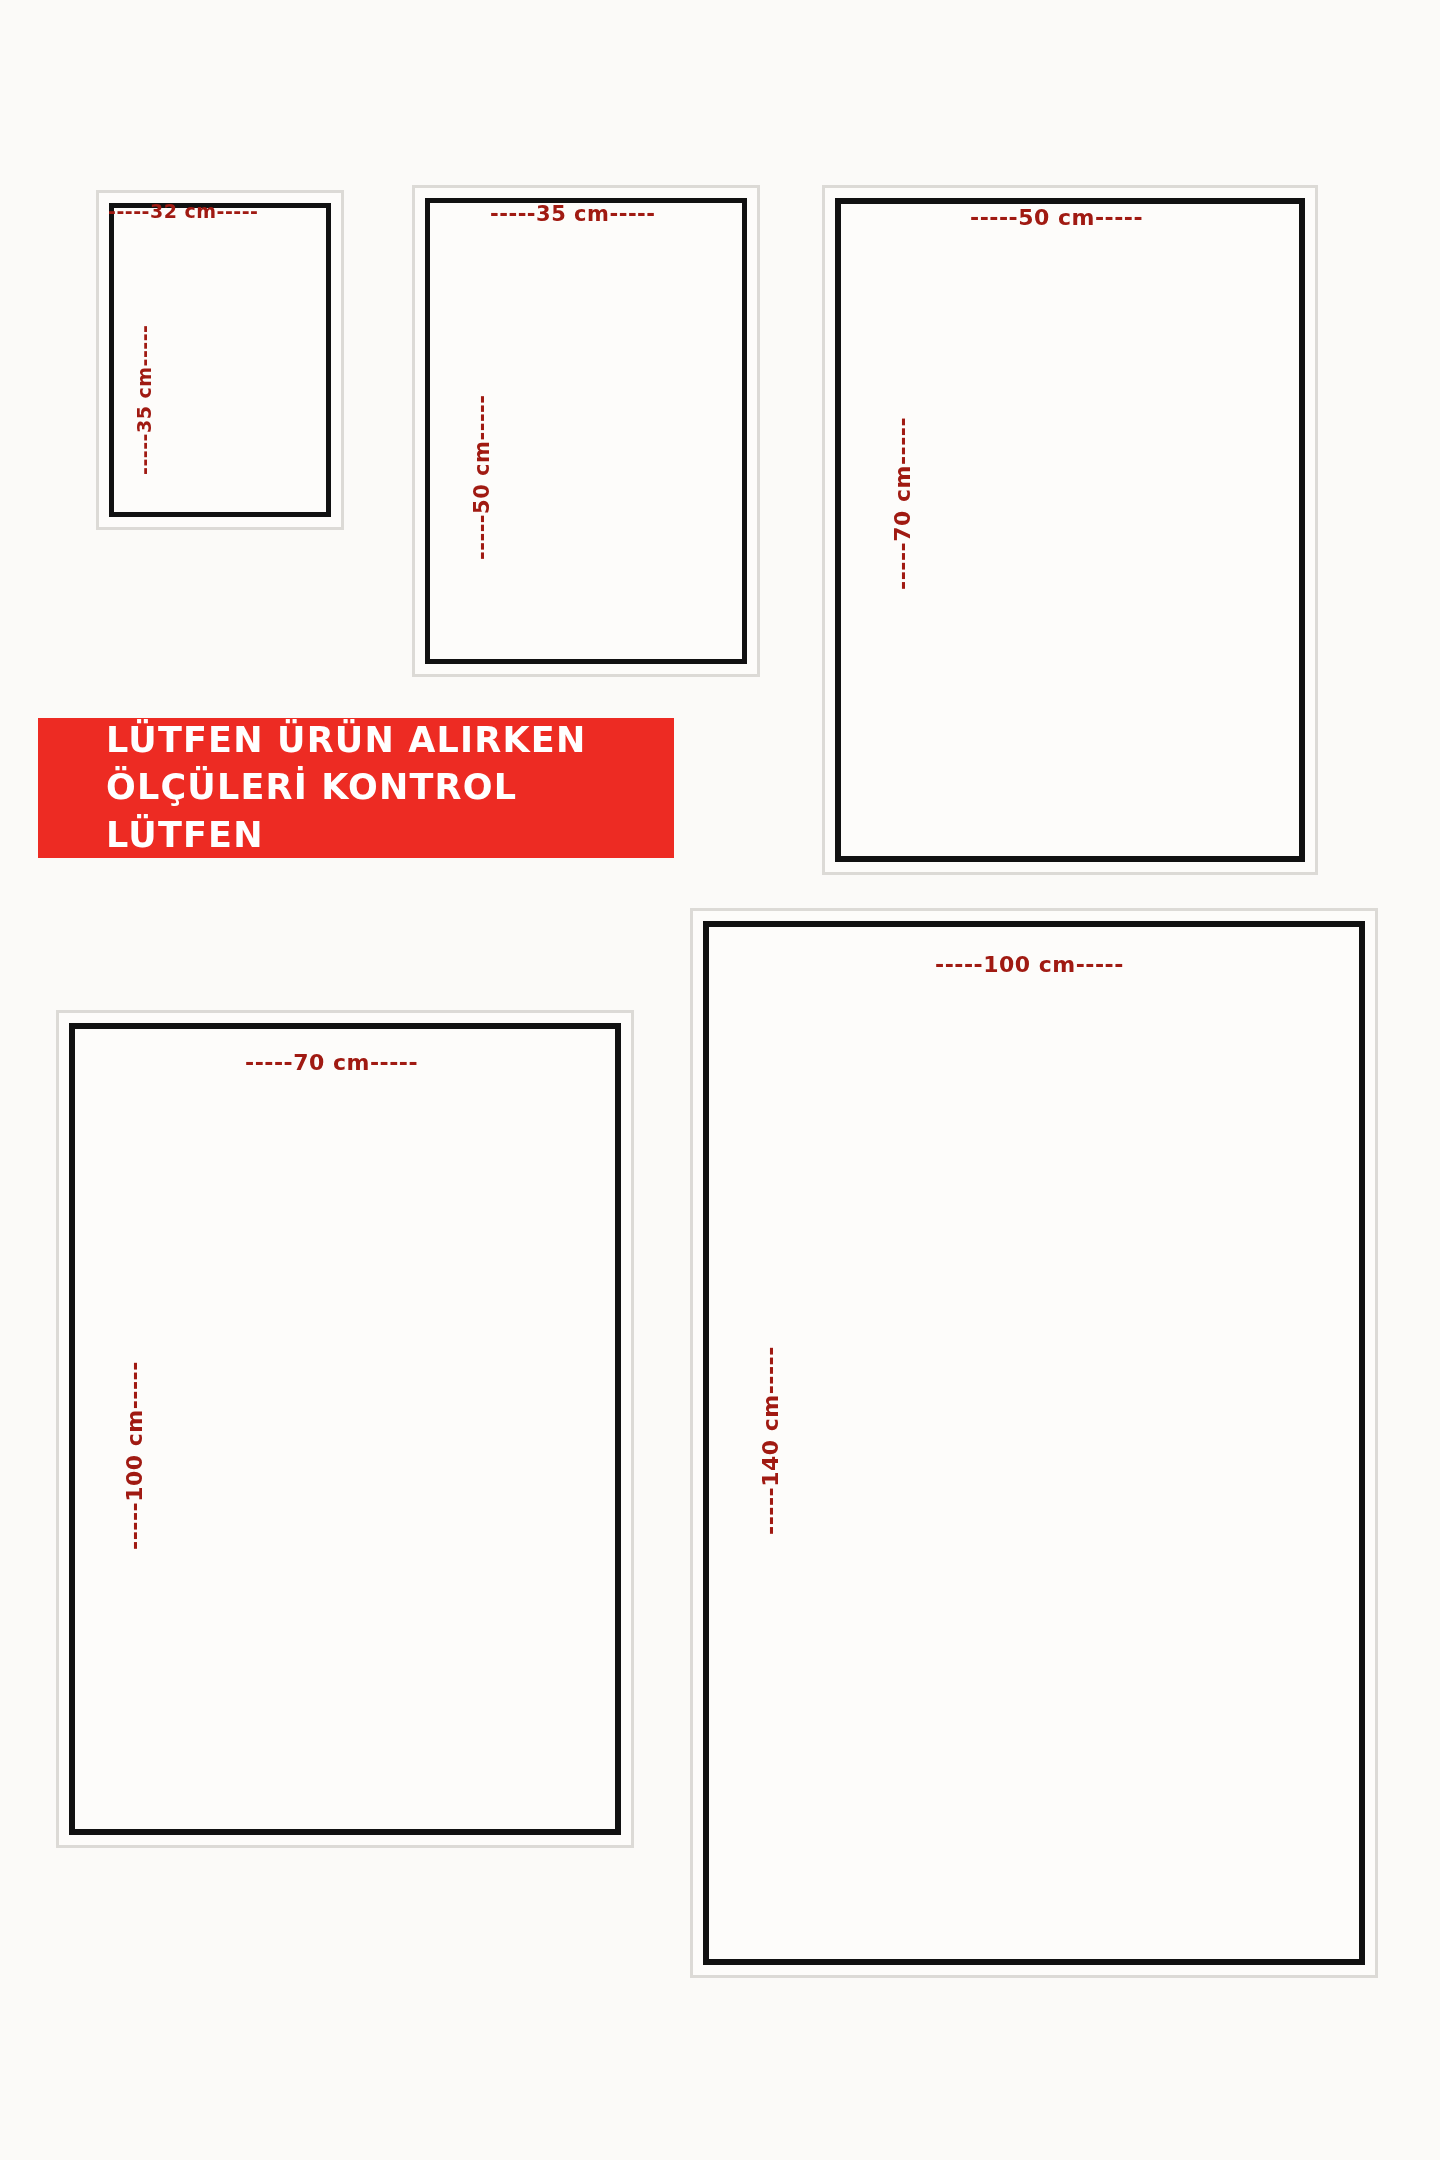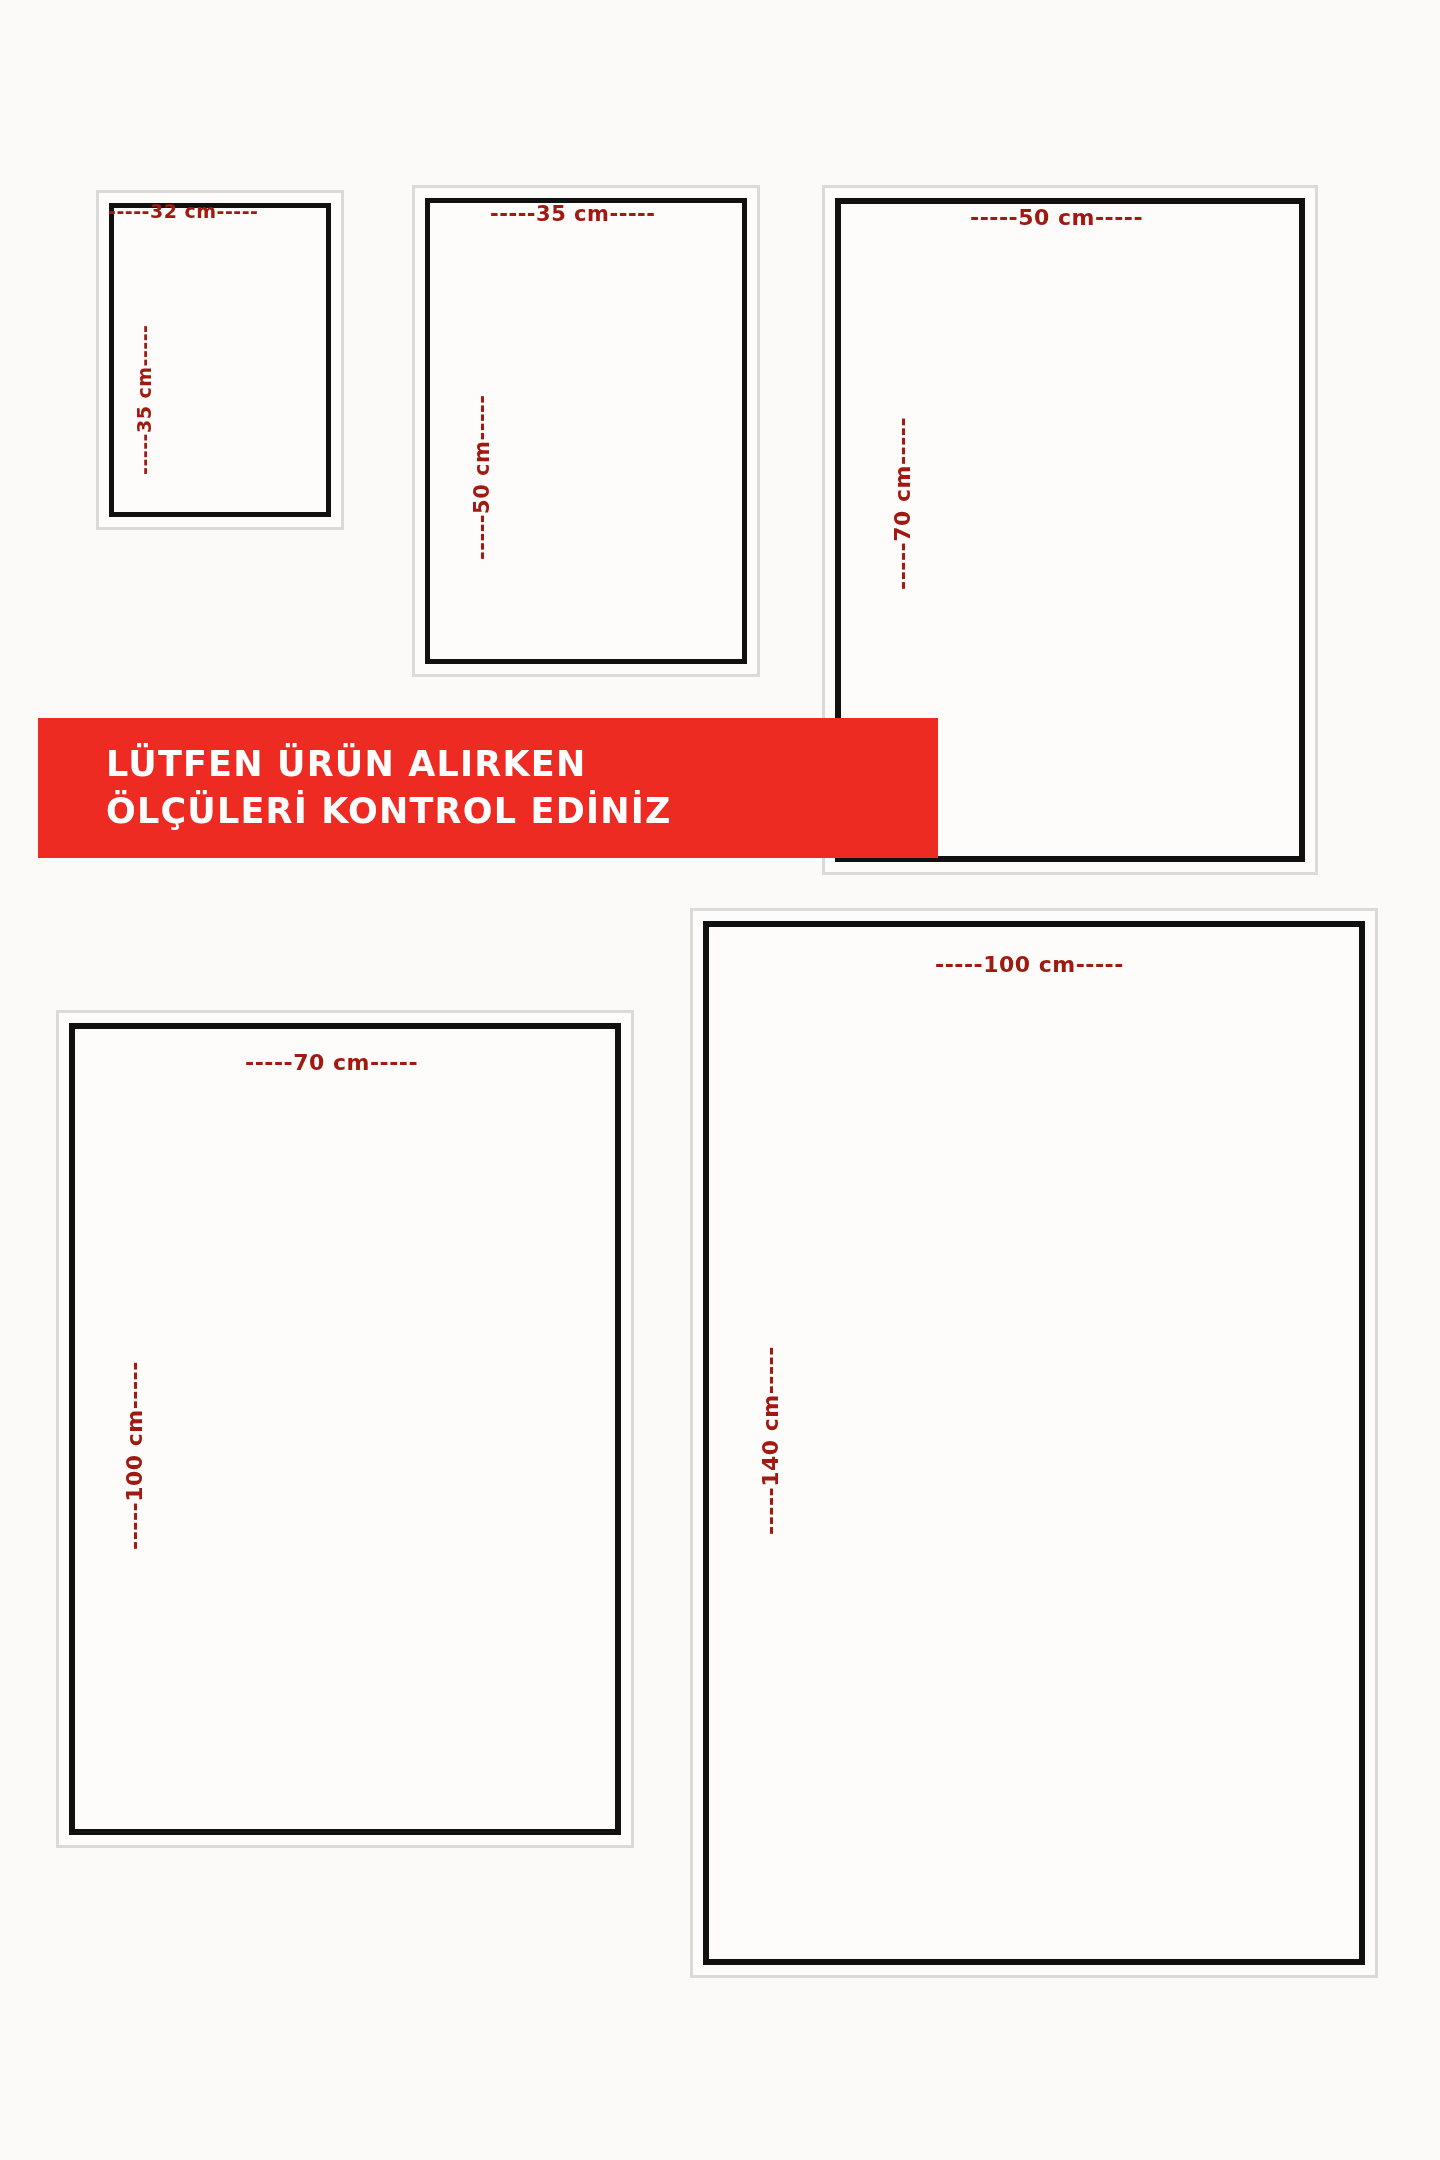--- a/index.html
+++ b/index.html
@@ -57,21 +57,21 @@
   .dim.vert {
     transform-origin: 0 0;
     transform: rotate(-90deg);
   }
 
   
   #warning-banner {
     position: absolute;
     left: 38px;
     top: 718px;
-    width: 900px;
+    width: 636px;
     height: 140px;
     background: #ed2b23;
     display: flex;
     flex-direction: column;
     justify-content: center;
     padding-left: 68px;
     box-sizing: border-box;
   }
   #warning-banner .line {
     color: #ffffff;
@@ -100,21 +100,21 @@
   <div class="dim vert" style="left:470px; top:560px; font-size:21px;">-----50 cm-----</div>
 
   <div class="frame" style="left:822px; top:185px; width:496px; height:690px;">
     <div class="inner"></div>
   </div>
   <div class="dim" style="left:970px; top:205px; font-size:22px;">-----50 cm-----</div>
   <div class="dim vert" style="left:890px; top:590px; font-size:22px;">-----70 cm-----</div>
 
   <div id="warning-banner">
     <div class="line">LÜTFEN ÜRÜN ALIRKEN</div>
-    <div class="line">ÖLÇÜLERİ KONTROL EDİNİZ</div>
+    <div class="line">ÖLÇÜLERİ KONTROL LÜTFEN</div>
   </div>
 
   <div class="frame" style="left:56px; top:1010px; width:578px; height:838px;">
     <div class="inner"></div>
   </div>
   <div class="dim" style="left:245px; top:1050px; font-size:22px;">-----70 cm-----</div>
   <div class="dim vert" style="left:122px; top:1550px; font-size:22px;">-----100 cm-----</div>
 
   <div class="frame" style="left:690px; top:908px; width:688px; height:1070px;">
     <div class="inner"></div>

